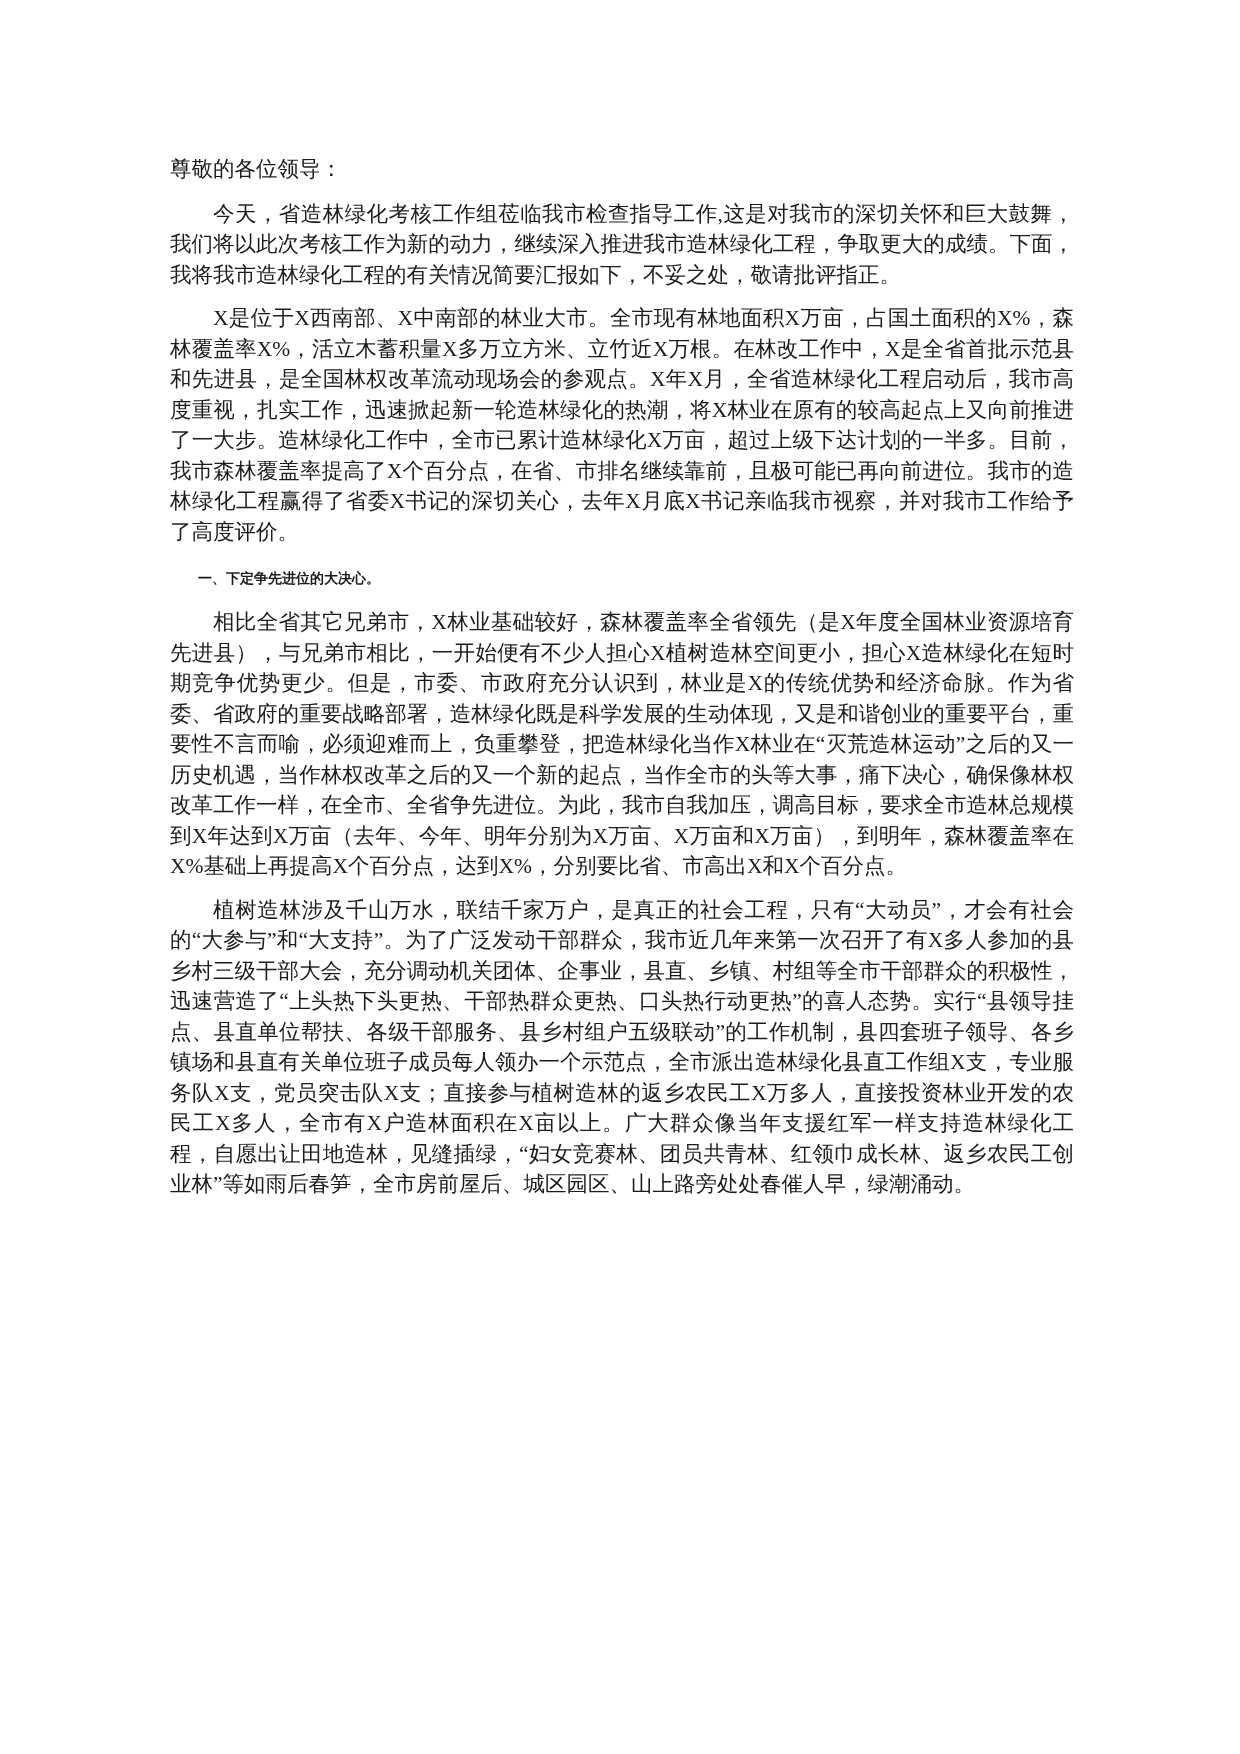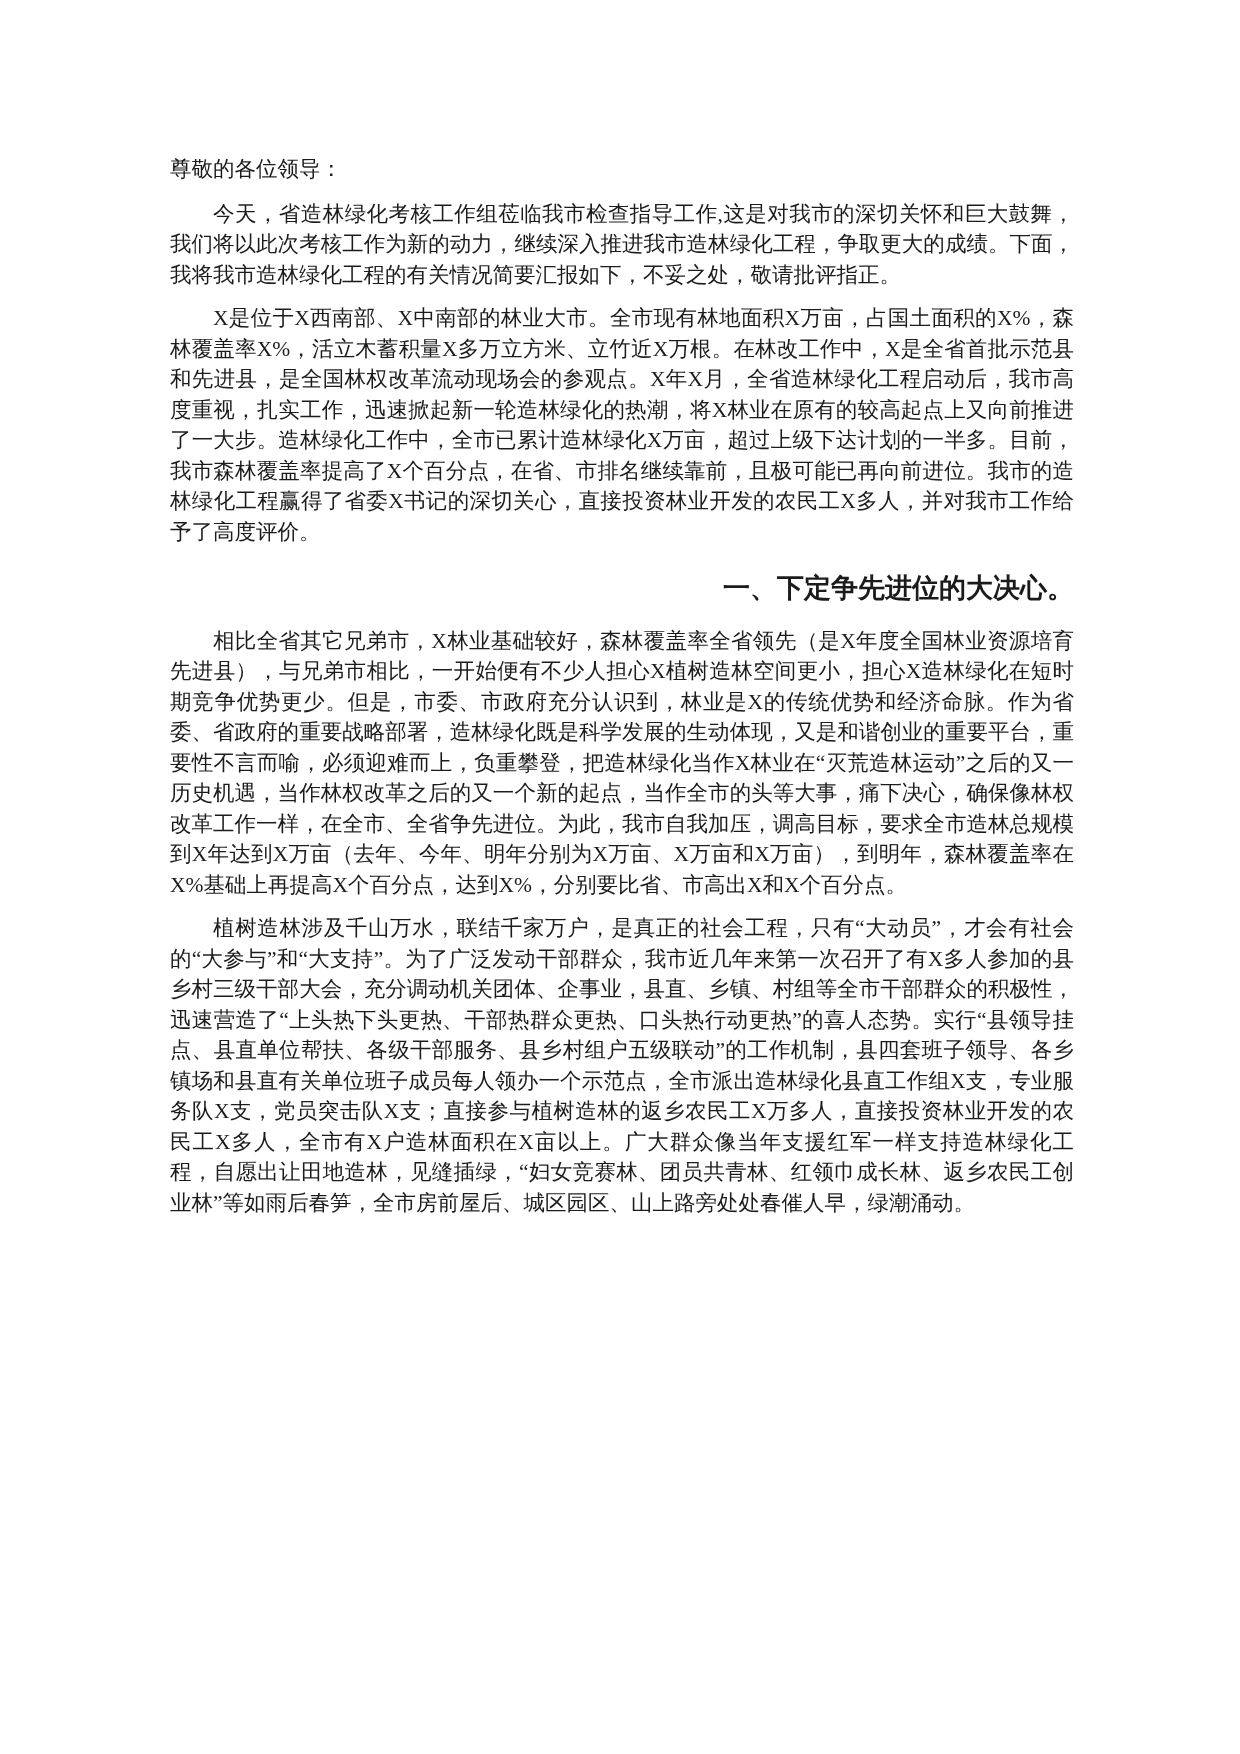--- a/index.html
+++ b/index.html
@@ -26,29 +26,29 @@
       margin: 0 0 14px 0;
       text-indent: 0;
     }
     .para {
       margin: 0 0 13px 0;
       text-indent: 2em;
     }
     .heading {
       font-family: "Liberation Sans", "DejaVu Sans", sans-serif;
       font-weight: 700;
-      font-size: 27px;
+      font-size: 14px;
       text-indent: 2em;
       margin: 22px 0 18px 0;
-      text-align: right;
+      text-align: left;
     }
   </style>
 </head>
 <body>
 
 <div class="page">
   <p class="salutation">尊敬的各位领导：</p>
   <p class="para">今天，省造林绿化考核工作组莅临我市检查指导工作,这是对我市的深切关怀和巨大鼓舞，我们将以此次考核工作为新的动力，继续深入推进我市造林绿化工程，争取更大的成绩。下面，我将我市造林绿化工程的有关情况简要汇报如下，不妥之处，敬请批评指正。</p>
-  <p class="para">X是位于X西南部、X中南部的林业大市。全市现有林地面积X万亩，占国土面积的X%，森林覆盖率X%，活立木蓄积量X多万立方米、立竹近X万根。在林改工作中，X是全省首批示范县和先进县，是全国林权改革流动现场会的参观点。X年X月，全省造林绿化工程启动后，我市高度重视，扎实工作，迅速掀起新一轮造林绿化的热潮，将X林业在原有的较高起点上又向前推进了一大步。造林绿化工作中，全市已累计造林绿化X万亩，超过上级下达计划的一半多。目前，我市森林覆盖率提高了X个百分点，在省、市排名继续靠前，且极可能已再向前进位。我市的造林绿化工程赢得了省委X书记的深切关心，直接投资林业开发的农民工X多人，并对我市工作给予了高度评价。</p>
+  <p class="para">X是位于X西南部、X中南部的林业大市。全市现有林地面积X万亩，占国土面积的X%，森林覆盖率X%，活立木蓄积量X多万立方米、立竹近X万根。在林改工作中，X是全省首批示范县和先进县，是全国林权改革流动现场会的参观点。X年X月，全省造林绿化工程启动后，我市高度重视，扎实工作，迅速掀起新一轮造林绿化的热潮，将X林业在原有的较高起点上又向前推进了一大步。造林绿化工作中，全市已累计造林绿化X万亩，超过上级下达计划的一半多。目前，我市森林覆盖率提高了X个百分点，在省、市排名继续靠前，且极可能已再向前进位。我市的造林绿化工程赢得了省委X书记的深切关心，去年X月底X书记亲临我市视察，并对我市工作给予了高度评价。</p>
   <p class="heading">一、下定争先进位的大决心。</p>
   <p class="para">相比全省其它兄弟市，X林业基础较好，森林覆盖率全省领先（是X年度全国林业资源培育先进县），与兄弟市相比，一开始便有不少人担心X植树造林空间更小，担心X造林绿化在短时期竞争优势更少。但是，市委、市政府充分认识到，林业是X的传统优势和经济命脉。作为省委、省政府的重要战略部署，造林绿化既是科学发展的生动体现，又是和谐创业的重要平台，重要性不言而喻，必须迎难而上，负重攀登，把造林绿化当作X林业在“灭荒造林运动”之后的又一历史机遇，当作林权改革之后的又一个新的起点，当作全市的头等大事，痛下决心，确保像林权改革工作一样，在全市、全省争先进位。为此，我市自我加压，调高目标，要求全市造林总规模到X年达到X万亩（去年、今年、明年分别为X万亩、X万亩和X万亩），到明年，森林覆盖率在X%基础上再提高X个百分点，达到X%，分别要比省、市高出X和X个百分点。</p>
   <p class="para">植树造林涉及千山万水，联结千家万户，是真正的社会工程，只有“大动员”，才会有社会的“大参与”和“大支持”。为了广泛发动干部群众，我市近几年来第一次召开了有X多人参加的县乡村三级干部大会，充分调动机关团体、企事业，县直、乡镇、村组等全市干部群众的积极性，迅速营造了“上头热下头更热、干部热群众更热、口头热行动更热”的喜人态势。实行“县领导挂点、县直单位帮扶、各级干部服务、县乡村组户五级联动”的工作机制，县四套班子领导、各乡镇场和县直有关单位班子成员每人领办一个示范点，全市派出造林绿化县直工作组X支，专业服务队X支，党员突击队X支；直接参与植树造林的返乡农民工X万多人，直接投资林业开发的农民工X多人，全市有X户造林面积在X亩以上。广大群众像当年支援红军一样支持造林绿化工程，自愿出让田地造林，见缝插绿，“妇女竞赛林、团员共青林、红领巾成长林、返乡农民工创业林”等如雨后春笋，全市房前屋后、城区园区、山上路旁处处春催人早，绿潮涌动。</p>
 </div>
 
 </body></html>

